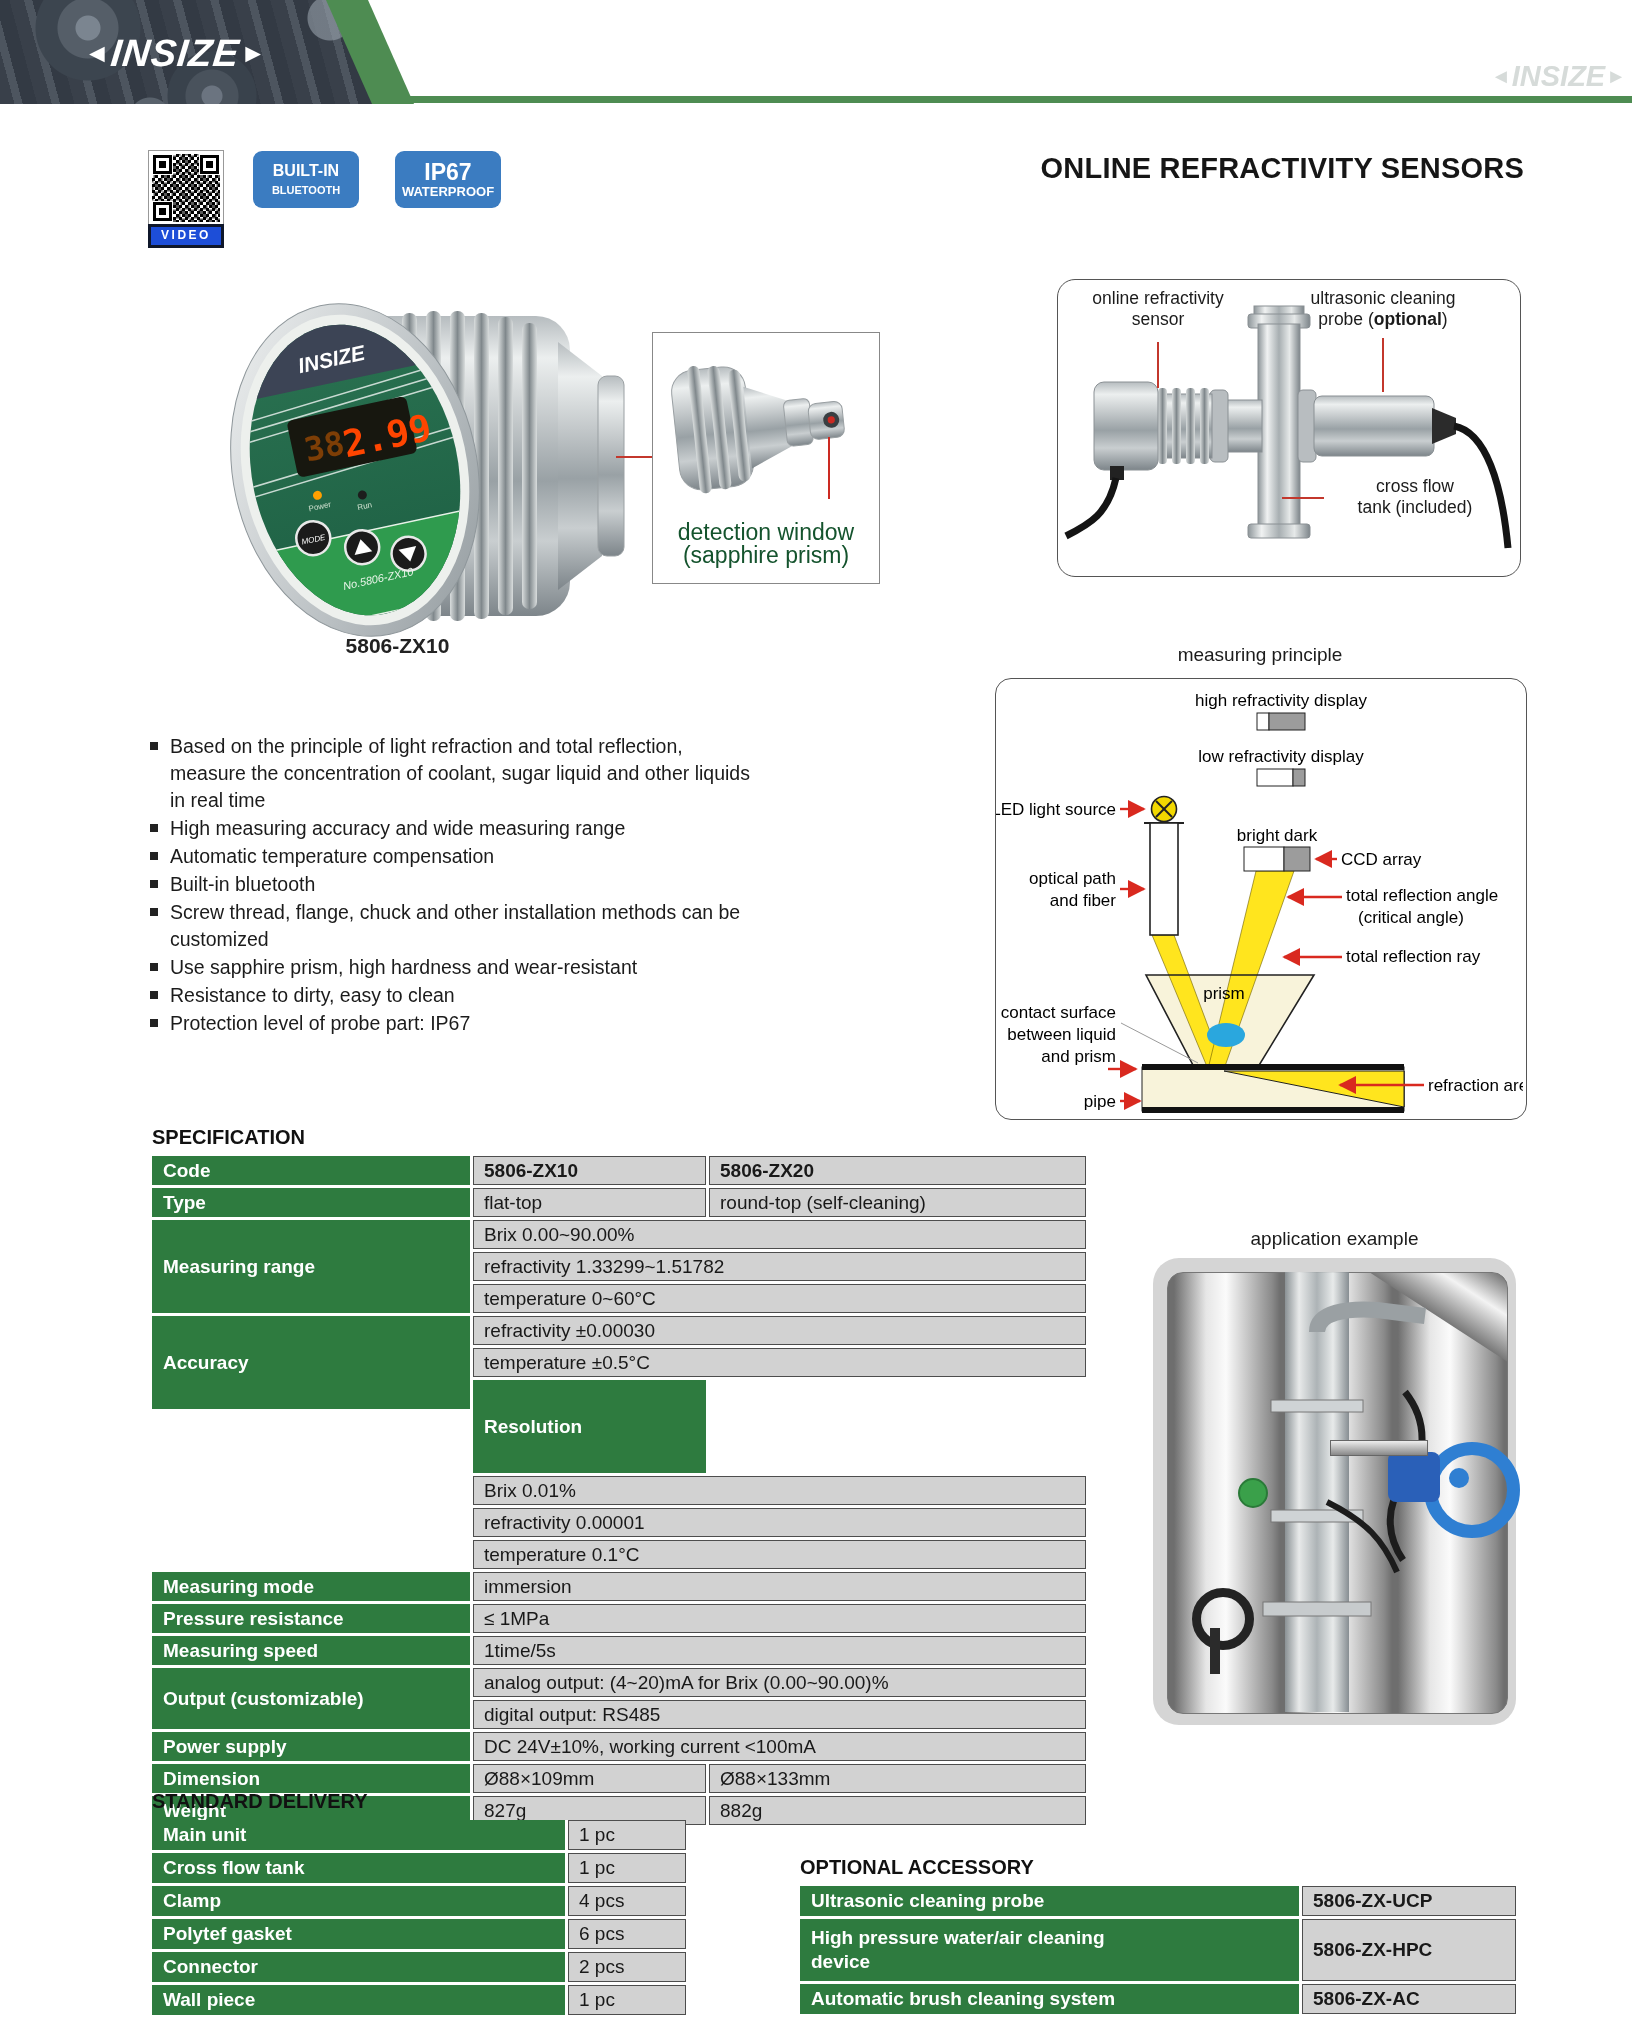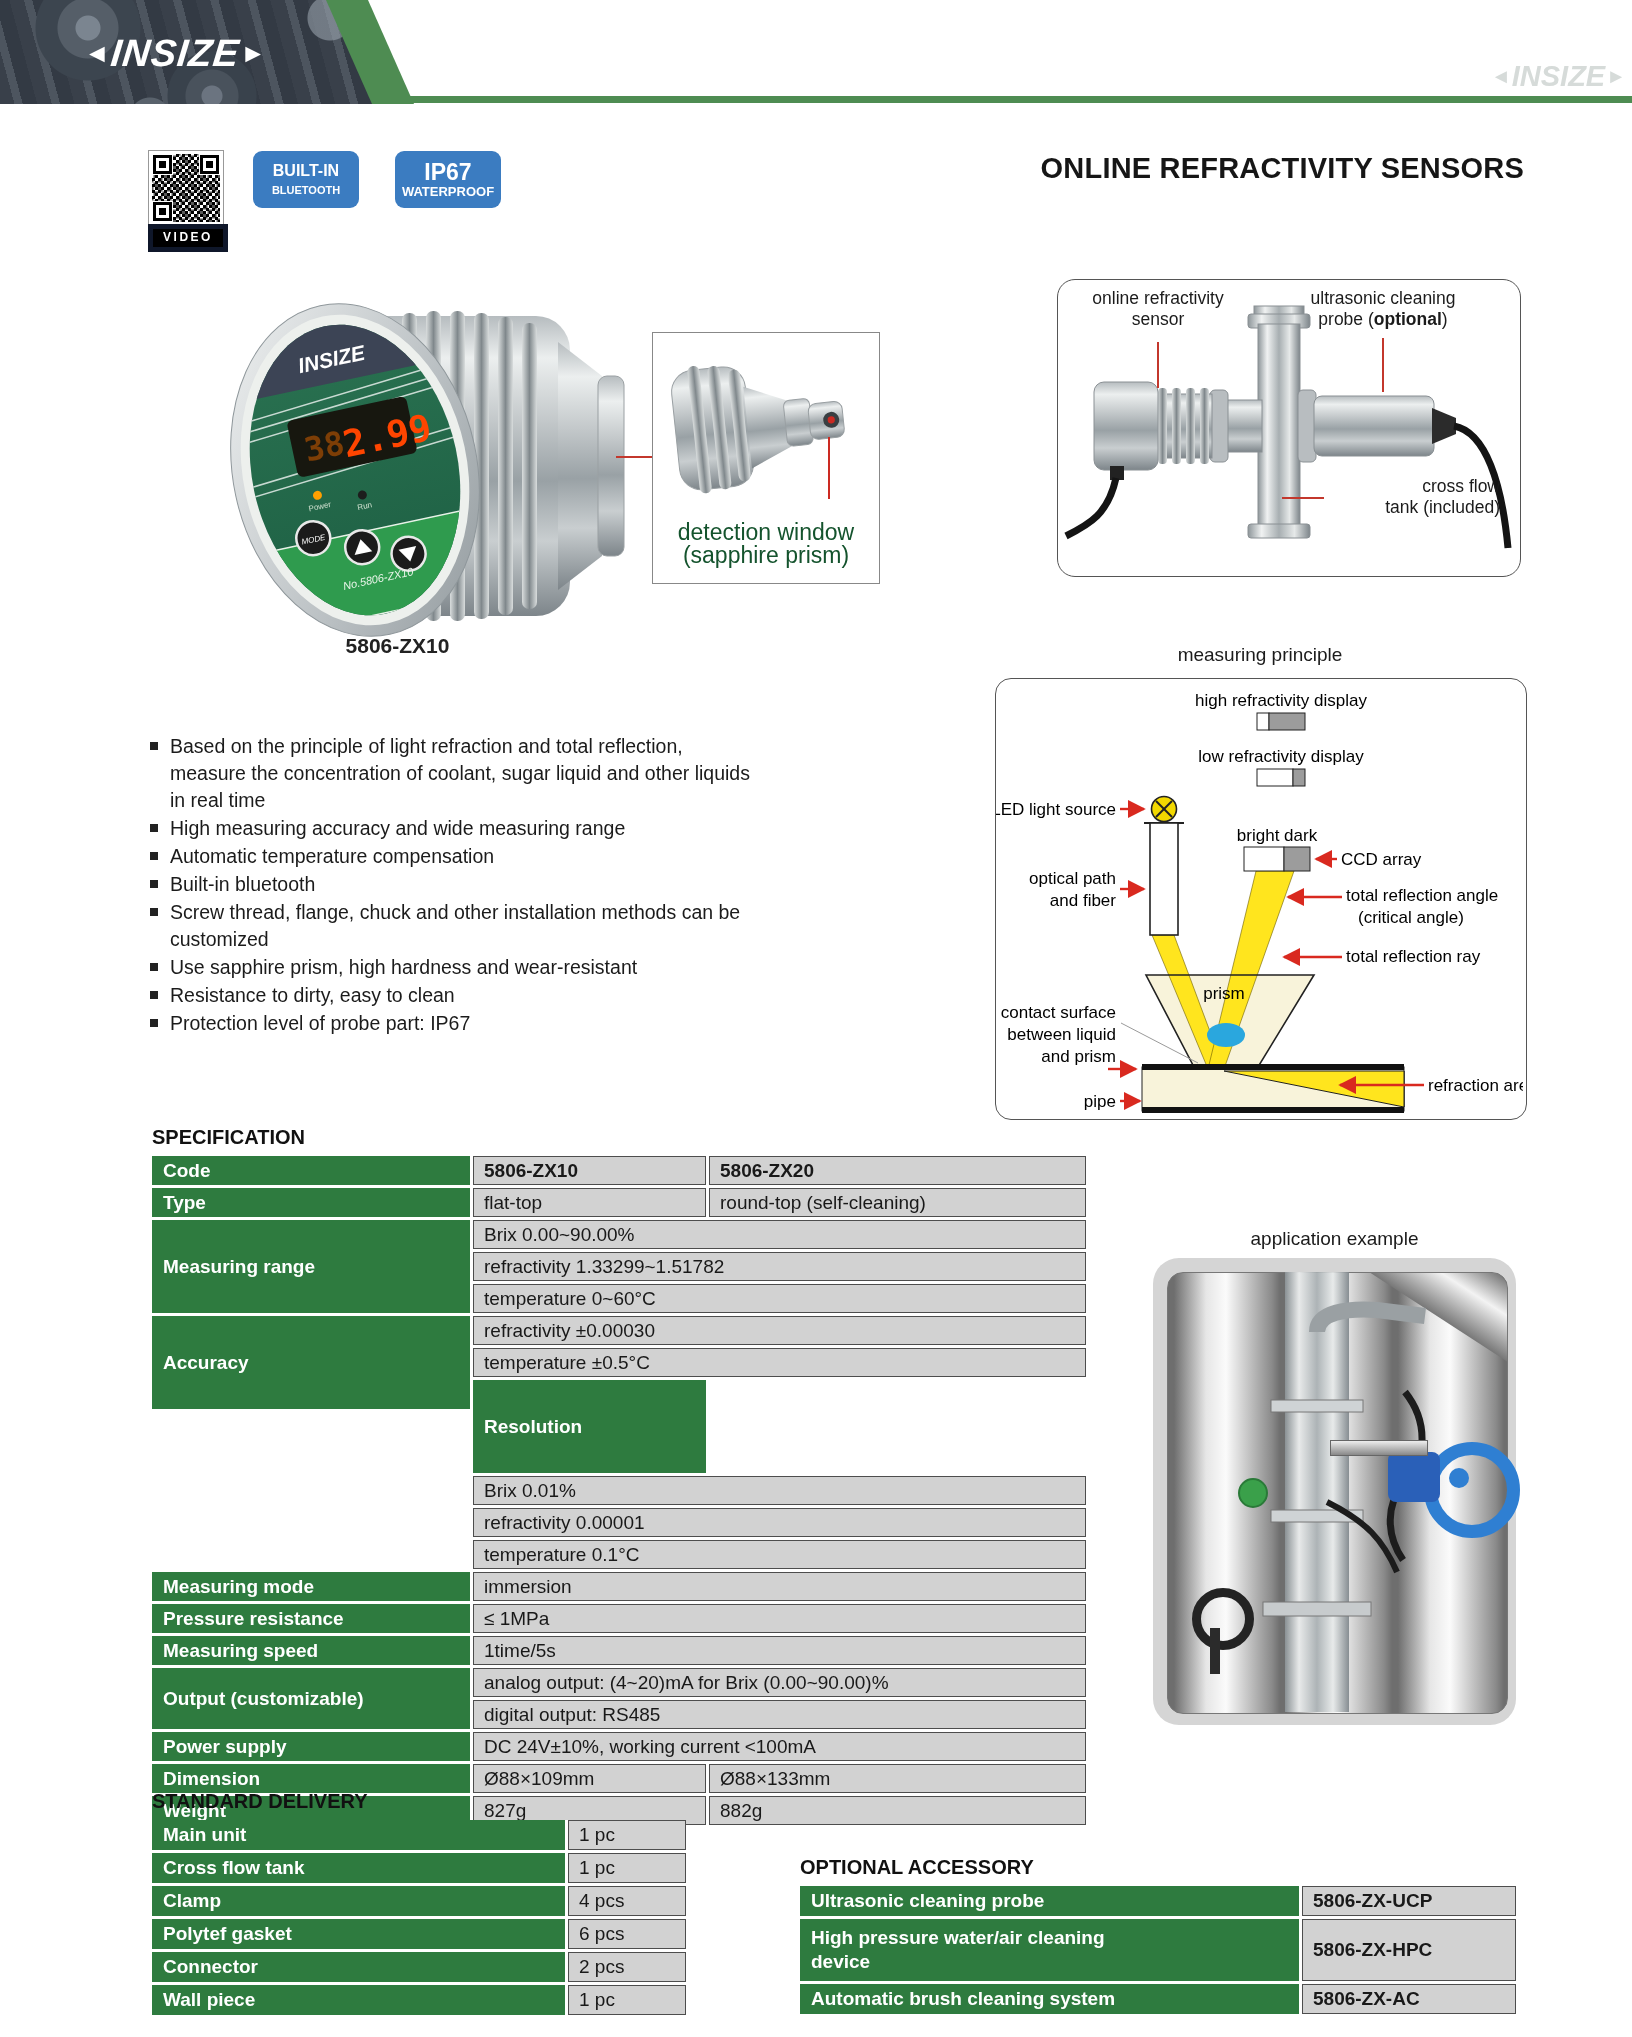--- a/index.html
+++ b/index.html
@@ -22,21 +22,21 @@
   .hdr-line{left:386px;top:96px;width:1246px;height:7px;background:#4e8c52;}
   .logo{display:flex;align-items:center;gap:1px;font-weight:bold;font-style:italic;}
   .hdr-logo{left:84px;top:32px;color:#ffffff;font-size:38px;}
   .hdr-logo .ar{font-size:26px;font-style:normal;}
   .hdr-logo .tx{transform:skewX(-6deg);letter-spacing:1px;}
   .hdr-watermark{right:6px;top:60px;color:#d6dbd9;font-size:29px;}
   .hdr-watermark .ar{font-size:20px;font-style:normal;}
 
   
   .qr{left:148px;top:150px;width:74px;height:74px;border:1px solid #999;background:#fff;}
-  .video-tag{left:148px;top:224px;width:70px;height:18px;background:#000000;border:5px solid #0f172a;
+  .video-tag{left:148px;top:224px;width:70px;height:18px;background:#1d4ed8;border:3px solid #0f172a;
     color:#fff;font-size:12px;font-weight:bold;letter-spacing:2.5px;text-align:center;line-height:17px;}
   .badge{width:106px;height:57px;border-radius:9px;background:#3b7cc1;color:#fff;text-align:center;
     display:flex;flex-direction:column;justify-content:center;font-weight:bold;}
   .badge .l1{font-size:16px;line-height:20px;}
   .badge .l2{font-size:11px;line-height:18px;}
   .badge.ip .l1{font-size:23px;line-height:24px;}
   .badge.ip .l2{font-size:13px;line-height:15px;}
   .b1{left:253px;top:151px;} .b2{left:395px;top:151px;}
   .title{left:900px;top:152px;width:624px;text-align:right;font-size:29px;font-weight:bold;
     letter-spacing:.2px;color:#161616;}
@@ -302,21 +302,21 @@
     <div class="asm-lab" style="left:20px;top:8px;width:160px;">
       <div>online refractivity</div>
       <div>sensor</div>
     </div>
     <div class="asm-lab" style="left:225px;top:8px;width:200px;">
       <div>ultrasonic cleaning</div>
       <div>
         <span>probe (</span><b>optional</b><span>)</span>
       </div>
     </div>
-    <div class="asm-lab" style="left:272px;top:196px;width:170px;text-align:right;">
+    <div class="asm-lab" style="left:272px;top:196px;width:170px;text-align:center;">
       <div>cross flow</div>
       <div>tank (included)</div>
     </div>
   </div>
 
   <ul class="abs features">
     <li>
         <span class="sq"></span>
         <span>Based on the principle of light refraction and total reflection, measure the concentration of coolant, sugar liquid and other liquids in real time</span>
       </li>

